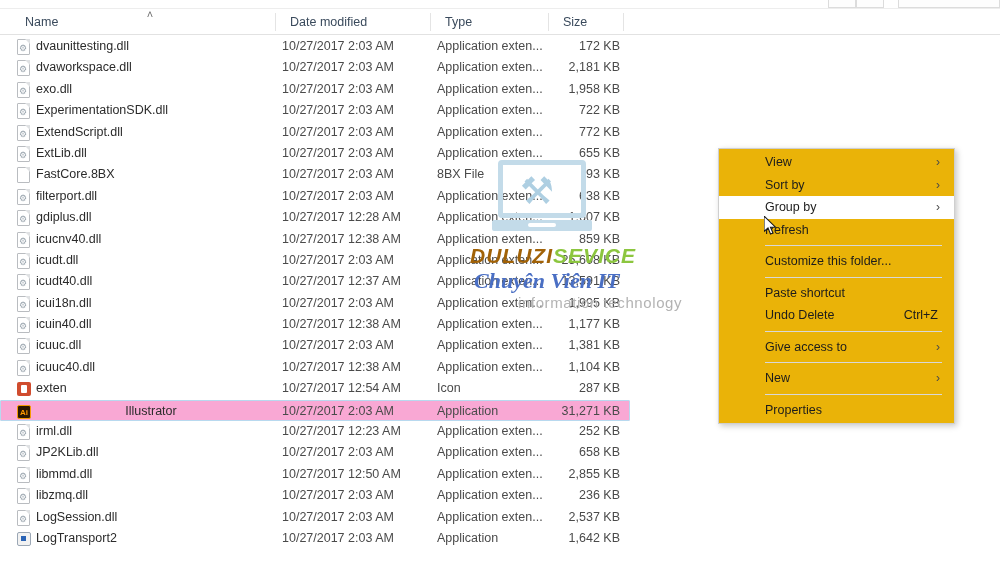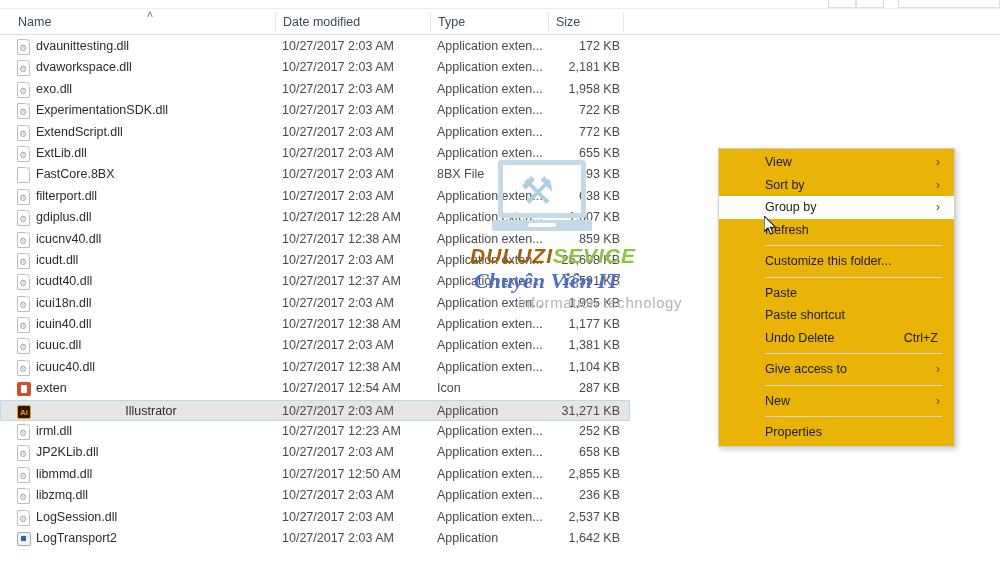--- a/index.html
+++ b/index.html
@@ -15,30 +15,30 @@
   .toolbar-strip { position: absolute; left: 0; top: 0; width: 1000px; height: 9px;
     background: #fff; overflow: hidden; }
   .tb-box { position: absolute; top: -14px; height: 22px; border: 1px solid #dcdcdc;
     background: #fdfdfd; }
   .tb-line { position: absolute; left: 0; top: 8px; width: 1000px; height: 1px; background: #ededed; }
 
   
   .col-header { position: absolute; left: 0; top: 9px; width: 1000px; height: 26px;
     background: #ffffff; border-bottom: 1px solid #e2e2e2; }
   .col-header .hcell { position: absolute; top: 0; height: 26px; line-height: 26px;
-    font-size: 12.5px; color: #3a4a5c; white-space: nowrap; }
+    font-size: 12.5px; color: #3a4a5c; white-space: nowrap; margin-left: 7px; }
   .col-sep { position: absolute; top: 4px; width: 1px; height: 18px; background: #e4e4e4; }
   .sort-caret { position: absolute; top: 1px; left: 145px; width: 10px; height: 8px;
     color: #6b6b6b; font-size: 11px; line-height: 8px; text-align: center; }
 
   
   .file-list { position: absolute; left: 0; top: 36px; width: 1000px; height: 512px;
     overflow: hidden; }
   .row { position: relative; height: 21.4px; width: 630px; }
-  .row.selected { background: #e5e5e5; border: 1px solid #b8d9ef; border-radius: 1px; }
+  .row.selected { background: #f9a8d4; border: 1px solid #b8d9ef; border-radius: 1px; }
   .cell { position: absolute; top: 0; height: 21.4px; line-height: 21.4px;
     font-size: 12.5px; color: #2b2b2b; white-space: nowrap; overflow: hidden; }
   .c-name { left: 36px; width: 230px; }
   .c-date { left: 282px; width: 140px; color: #4a4a4a; }
   .c-type { left: 437px; width: 105px; color: #4a4a4a; }
   .c-size { left: 510px; width: 110px; text-align: right; color: #4a4a4a; }
   .row.selected .c-name { left: 35px; text-align: center; }
   .row.selected .c-date { left: 281px; }
   .row.selected .c-type { left: 436px; }
   .row.selected .c-size { left: 509px; }
@@ -379,21 +379,20 @@
   </div>
 
   <div class="ctx-menu" id="ctx-menu">
       <div class="ctx-item"><span>View</span><span class="ctx-arrow">›</span></div>
       <div class="ctx-item"><span>Sort by</span><span class="ctx-arrow">›</span></div>
       <div class="ctx-item highlight"><span>Group by</span><span class="ctx-arrow">›</span></div>
       <div class="ctx-item"><span>Refresh</span></div>
       <div class="ctx-sep"></div>
       <div class="ctx-item"><span>Customize this folder...</span></div>
       <div class="ctx-sep"></div>
-      <div class="ctx-item"><span>Paste</span></div>
       <div class="ctx-item"><span>Paste shortcut</span></div>
       <div class="ctx-item"><span>Undo Delete</span><span class="ctx-accel">Ctrl+Z</span></div>
       <div class="ctx-sep"></div>
       <div class="ctx-item"><span>Give access to</span><span class="ctx-arrow">›</span></div>
       <div class="ctx-sep"></div>
       <div class="ctx-item"><span>New</span><span class="ctx-arrow">›</span></div>
       <div class="ctx-sep"></div>
       <div class="ctx-item"><span>Properties</span></div>
     </div>
 

